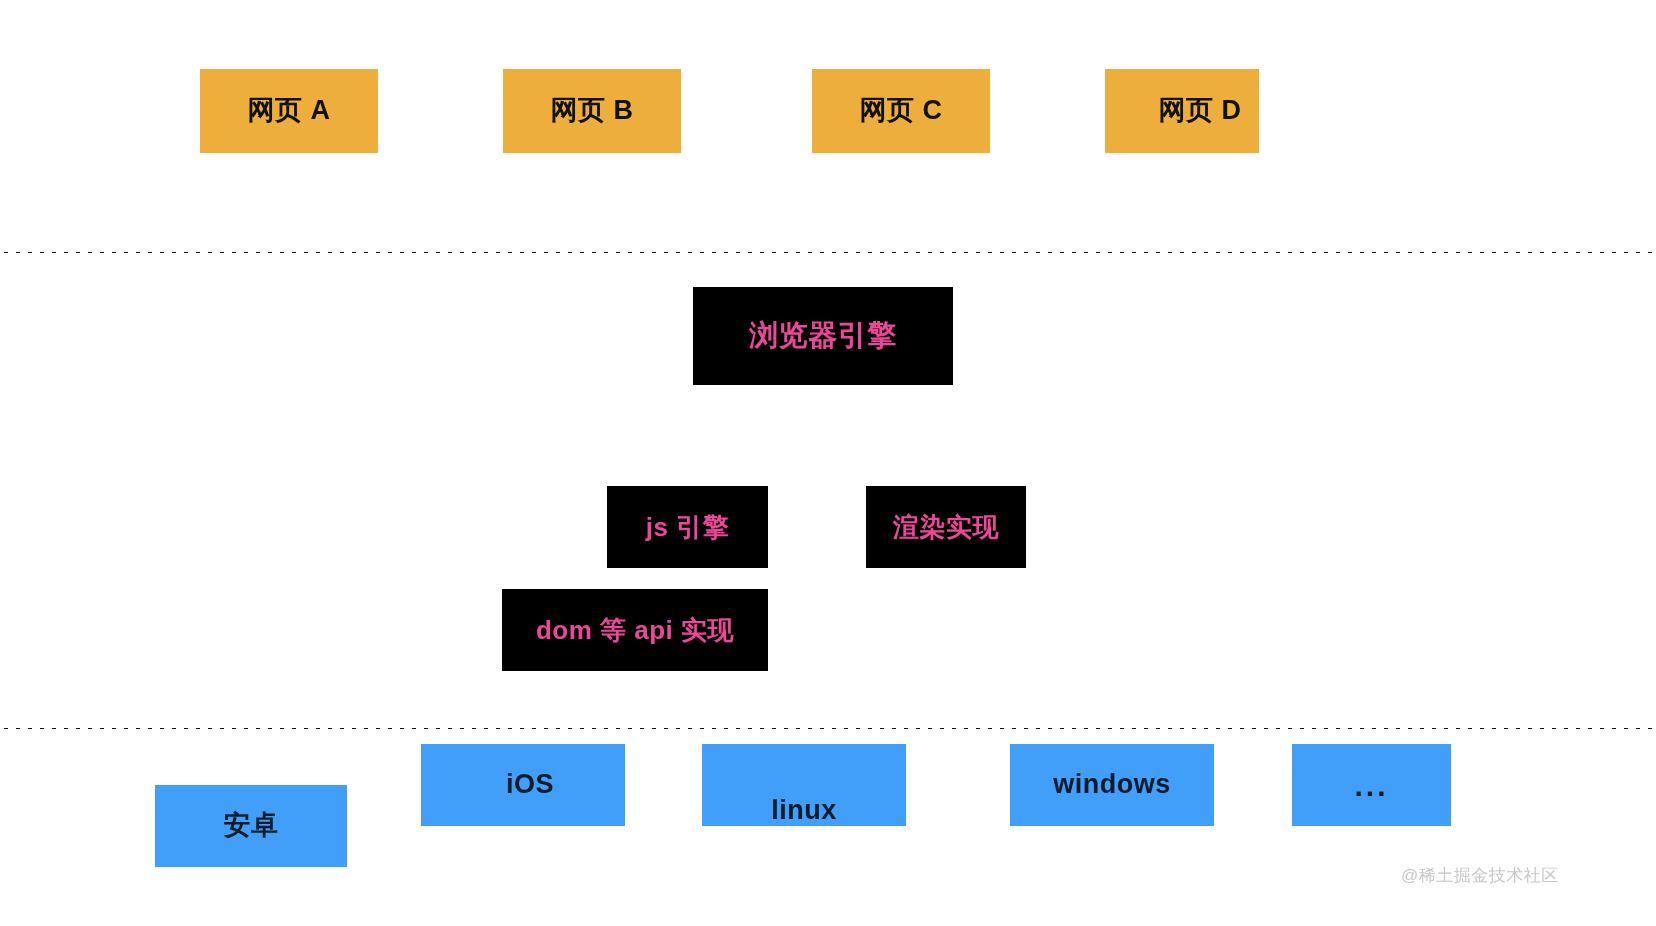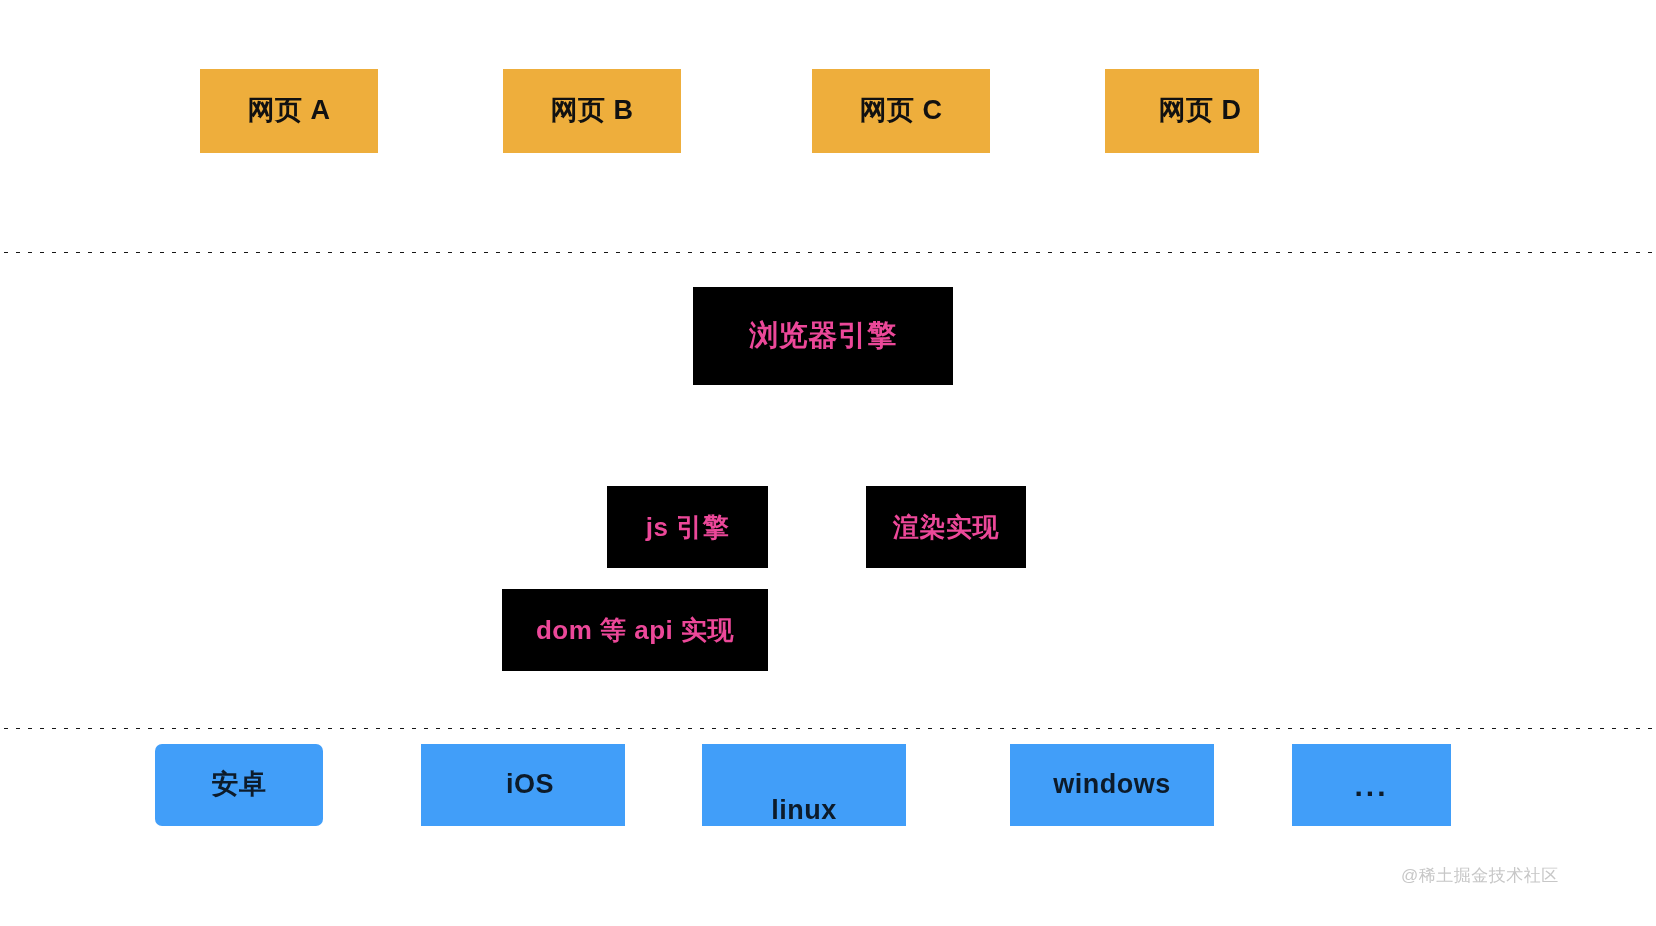--- a/index.html
+++ b/index.html
@@ -100,21 +100,21 @@
   <div class="box box-engine lvl2" style="left: 866px; top: 446px; width: 160px; height: 82px; background: rgb(0, 0, 0);">
     <span>渲染实现</span>
   </div>
 
   <div class="box box-engine lvl3" style="left: 502px; top: 589px; width: 266px; height: 82px; background: rgb(0, 0, 0);">
     <span>dom 等 api 实现</span>
   </div>
 
   <div class="divider" style="top: 726px;"></div>
 
-  <div class="box box-os" style="left: 155px; top: 744px; width: 168px; height: 82px; background: rgb(65, 158, 249); border-radius: 7px;">
+  <div class="box box-os" style="left: 155px; top: 785px; width: 192px; height: 82px; background: rgb(65, 158, 249);">
     <span>安卓</span>
   </div>
   <div class="box box-os" style="left: 421px; top: 744px; width: 204px; height: 82px; background: rgb(65, 158, 249); padding-left: 14px;">
     <span>iOS</span>
   </div>
   <div class="box box-os" style="left: 702px; top: 744px; width: 204px; height: 82px; background: rgb(65, 158, 249); align-items: flex-end;">
     <span>linux</span>
   </div>
   <div class="box box-os" style="left: 1010px; top: 744px; width: 204px; height: 82px; background: rgb(65, 158, 249);">
     <span>windows</span>

